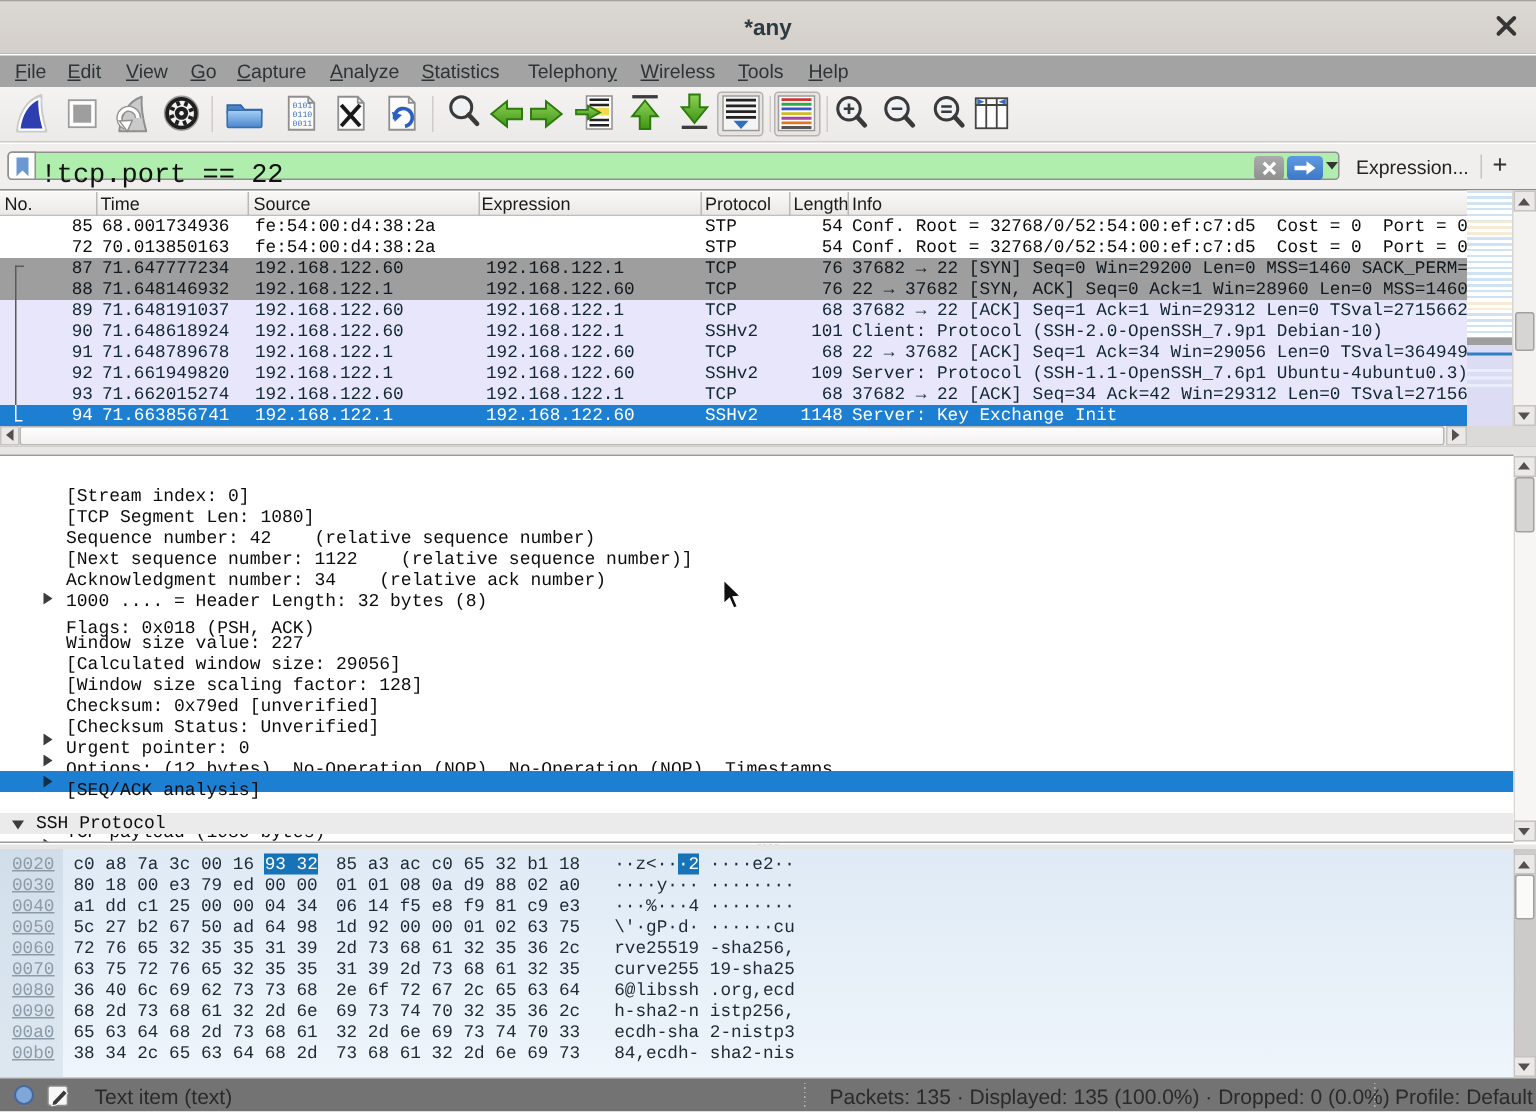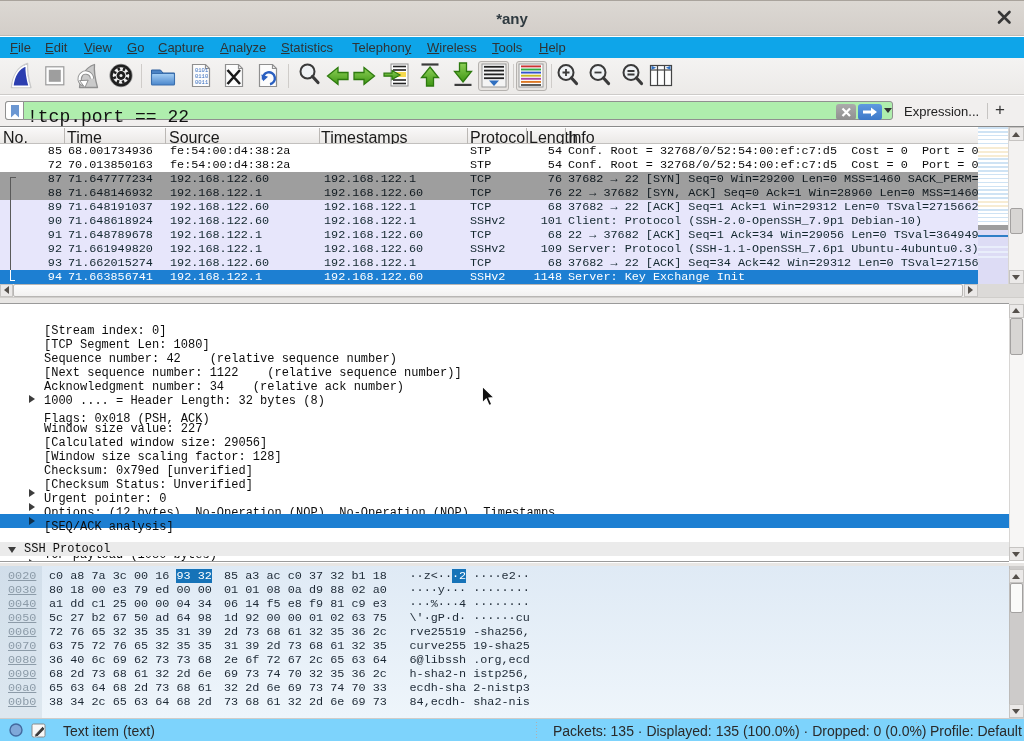--- a/index.html
+++ b/index.html
@@ -3,39 +3,39 @@
 <style>
 *{margin:0;padding:0;box-sizing:border-box;}
 html,body{width:1024px;height:741px;overflow:hidden;}
 body{position:relative;font-family:"Liberation Sans",sans-serif;background:#fff;}
 .abs{position:absolute;}
 .mono{font-family:"Liberation Mono",monospace;}
 
 #titlebar{left:0;top:0;width:1024px;height:36px;background:linear-gradient(#dcd8d3,#d3cec9);border-top:1px solid #a9a39c;border-bottom:1px solid #bfbab4;}
 #title{left:0;top:10px;width:1024px;text-align:center;font-weight:bold;font-size:15px;color:#2f3a40;}
 
-#menubar{left:0;top:37px;width:1024px;height:21px;background:#0ea5e9;}
+#menubar{left:0;top:37px;width:1024px;height:21px;background:#a3a3a3;}
 .mi{position:absolute;top:3px;font-size:13px;color:#2e3436;}
 
 #toolbar{left:0;top:58px;width:1024px;height:37px;background:linear-gradient(#f4f3f2,#eceae8);border-bottom:1px solid #cdcbc9;}
 .tsep{position:absolute;top:6px;width:1px;height:24px;background:#cfccc9;}
 .tbtn{position:absolute;top:3px;width:31px;height:30px;border:1px solid #b5b2af;border-radius:3px;background:#e7e4e1;}
 
 #filterrow{left:0;top:96px;width:1024px;height:31px;background:#f1efee;border-bottom:1px solid #8a8a8a;}
 #finput{left:5px;top:5px;width:888px;height:19px;background:#afeead;border:1px solid #909090;border-radius:3px;}
 #fbook{left:5px;top:5px;width:19px;height:19px;background:#fff;border:1px solid #909090;border-radius:3px 0 0 3px;}
 #ftext{left:27px;top:10px;font-size:18px;font-family:"Liberation Mono",monospace;color:#111;line-height:22px;}
 #fxbtn{left:836px;top:8px;width:20px;height:16px;border-radius:3px;background:linear-gradient(#ababab,#8f8f8f);}
 #fgobtn{left:858px;top:8px;width:24px;height:16px;border-radius:3px;background:linear-gradient(#5f9ae0,#3c78c8);}
 #fexpr{left:904px;top:8px;font-size:13px;color:#222;}
 #fplus{left:995px;top:4px;font-size:17px;color:#333;}
 
 #plheader{left:0;top:128px;width:1024px;height:15.5px;background:linear-gradient(#f9f8f8,#ebe9e7);border-bottom:1px solid #c2c0be;}
 .hsep{position:absolute;top:0px;width:1px;height:15.5px;background:#bbb8b5;}
-.hlabel{position:absolute;top:1px;font-size:16px;color:#1a1a1a;}
+.hlabel{position:absolute;top:1px;font-size:12px;color:#1a1a1a;}
 
 #plist{left:0;top:143.5px;width:977.5px;height:140px;overflow:hidden;background:#fff;}
 .prow{position:absolute;left:0;width:100%;height:14px;font-size:11.8px;line-height:14px;white-space:pre;}
 .prow span{position:absolute;top:0;}
 .c-no{left:0;width:62px;text-align:right;}
 .c-time{left:68px;}
 .c-src{left:170px;}
 .c-dst{left:324px;}
 .c-pro{left:470px;}
 .c-len{left:500px;width:62px;text-align:right;}
@@ -59,21 +59,21 @@
 
 #hexpane{left:0;top:565.5px;width:1008.5px;height:152px;background:linear-gradient(#dfeaf5,#eef5fb);overflow:hidden;}
 #hexoffcol{left:0;top:0;width:42px;height:152px;background:rgba(150,170,190,0.18);}
 .xrow{position:absolute;left:0;width:100%;height:14px;font-size:11.8px;line-height:14px;white-space:pre;}
 .x-off{position:absolute;left:8px;color:#8c9ba8;text-decoration:underline;}
 .x-hex{position:absolute;left:49px;color:#1d2935;}
 .x-hex2{position:absolute;left:224px;color:#1d2935;}
 .x-asc{position:absolute;left:409.5px;color:#1d2935;}
 .xhl{background:#1673b8;color:#fff;}
 
-#statusbar{left:0;top:717.5px;width:1024px;height:23.5px;background:#7dd3fc;border-top:1px solid #cfccc9;}
+#statusbar{left:0;top:717.5px;width:1024px;height:23.5px;background:#737373;border-top:1px solid #cfccc9;}
 .stext{position:absolute;font-size:14px;color:#2a2a2a;top:4.5px;}
 .sdot{position:absolute;top:3px;height:17px;width:1px;background:repeating-linear-gradient(180deg,#b0b0b0 0 1px,transparent 1px 3px);}
 </style></head>
 <body>
 <div class="abs" id="titlebar"></div>
 <div class="abs" id="title">*any</div>
 <svg class="abs" style="left:997px;top:10px" width="18" height="17">
 <path d="M2,2 L12.5,12.5 M12.5,2 L2,12.5" stroke="#363636" stroke-width="2.6" stroke-linecap="round"></path>
 </svg>
 <div class="abs" id="menubar">
@@ -278,21 +278,21 @@
       <path d="M0,0 h8 L4,5 Z" fill="#333"></path>
     </svg>
 <span class="abs" id="fexpr">Expression...</span>
 <div class="abs" style="left:987px;top:7px;width:1px;height:16px;background:#c6c4c2"></div>
 <span class="abs" id="fplus">+</span>
 </div>
 <div class="abs" id="plheader">
 <span class="hlabel" style="left:3px">No.</span>
 <span class="hlabel" style="left:67px">Time</span>
 <span class="hlabel" style="left:169px">Source</span>
-<span class="hlabel" style="left:321px">Timestamps</span>
+<span class="hlabel" style="left:321px">Expression</span>
 <span class="hlabel" style="left:470px">Protocol</span>
 <span class="hlabel" style="left:529px">Length</span>
 <span class="hlabel" style="left:568px">Info</span>
 <div class="hsep" style="left:63.5px"></div>
 <div class="hsep" style="left:165px"></div>
 <div class="hsep" style="left:318.5px"></div>
 <div class="hsep" style="left:467px"></div>
 <div class="hsep" style="left:525.5px"></div>
 <div class="hsep" style="left:564.5px"></div>
 </div>
@@ -379,21 +379,21 @@
 <div class="dline mono" style="top:238px;background:#ebebeb"><svg class="abs" style="left:8px;top:4px" width="10" height="8">
         <path d="M0,1 L8,1 L4,7 Z" fill="#3c3c3c"></path>
       </svg><span class="dtxt1">SSH Protocol</span></div>
 <div class="dline mono" style="top:252px"><svg class="abs" style="left:28px;top:3px" width="8" height="9">
         <path d="M1,0 L7,4 L1,8 Z" fill="#3c3c3c"></path>
       </svg><span class="dtxt2">SSH Version 2 (encryption:chacha20_poly1305@openssh.com mac:&lt;implicit&gt; compression:none)</span></div>
 </div>
 <div class="abs" id="split2"></div>
 <div class="abs mono" id="hexpane">
 <div class="abs" id="hexoffcol"></div>
-<div class="xrow" style="top:3px"><span class="x-off">0020</span><span class="x-hex">c0 a8 7a 3c 00 16 <span class="xhl">93 32</span></span><span class="x-hex2">85 a3 ac c0 37 32 b1 18</span><span class="x-asc">··z&lt;··<span class="xhl">·2</span> ····e2··</span></div>
+<div class="xrow" style="top:3px"><span class="x-off">0020</span><span class="x-hex">c0 a8 7a 3c 00 16 <span class="xhl">93 32</span></span><span class="x-hex2">85 a3 ac c0 65 32 b1 18</span><span class="x-asc">··z&lt;··<span class="xhl">·2</span> ····e2··</span></div>
 <div class="xrow" style="top:17px"><span class="x-off">0030</span><span class="x-hex">80 18 00 e3 79 ed 00 00</span><span class="x-hex2">01 01 08 0a d9 88 02 a0</span><span class="x-asc">····y··· ········</span></div>
 <div class="xrow" style="top:31px"><span class="x-off">0040</span><span class="x-hex">a1 dd c1 25 00 00 04 34</span><span class="x-hex2">06 14 f5 e8 f9 81 c9 e3</span><span class="x-asc">···%···4 ········</span></div>
 <div class="xrow" style="top:45px"><span class="x-off">0050</span><span class="x-hex">5c 27 b2 67 50 ad 64 98</span><span class="x-hex2">1d 92 00 00 01 02 63 75</span><span class="x-asc">\'·gP·d· ······cu</span></div>
 <div class="xrow" style="top:59px"><span class="x-off">0060</span><span class="x-hex">72 76 65 32 35 35 31 39</span><span class="x-hex2">2d 73 68 61 32 35 36 2c</span><span class="x-asc">rve25519 -sha256,</span></div>
 <div class="xrow" style="top:73px"><span class="x-off">0070</span><span class="x-hex">63 75 72 76 65 32 35 35</span><span class="x-hex2">31 39 2d 73 68 61 32 35</span><span class="x-asc">curve255 19-sha25</span></div>
 <div class="xrow" style="top:87px"><span class="x-off">0080</span><span class="x-hex">36 40 6c 69 62 73 73 68</span><span class="x-hex2">2e 6f 72 67 2c 65 63 64</span><span class="x-asc">6@libssh .org,ecd</span></div>
 <div class="xrow" style="top:101px"><span class="x-off">0090</span><span class="x-hex">68 2d 73 68 61 32 2d 6e</span><span class="x-hex2">69 73 74 70 32 35 36 2c</span><span class="x-asc">h-sha2-n istp256,</span></div>
 <div class="xrow" style="top:115px"><span class="x-off">00a0</span><span class="x-hex">65 63 64 68 2d 73 68 61</span><span class="x-hex2">32 2d 6e 69 73 74 70 33</span><span class="x-asc">ecdh-sha 2-nistp3</span></div>
 <div class="xrow" style="top:129px"><span class="x-off">00b0</span><span class="x-hex">38 34 2c 65 63 64 68 2d</span><span class="x-hex2">73 68 61 32 2d 6e 69 73</span><span class="x-asc">84,ecdh- sha2-nis</span></div>
 </div>

